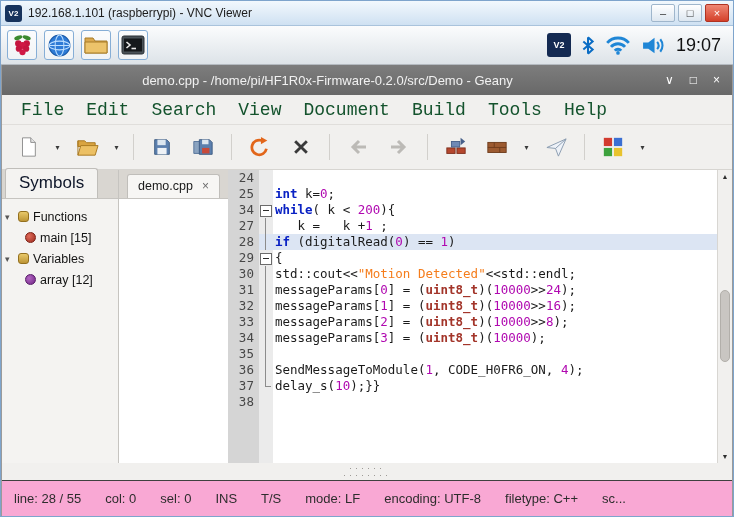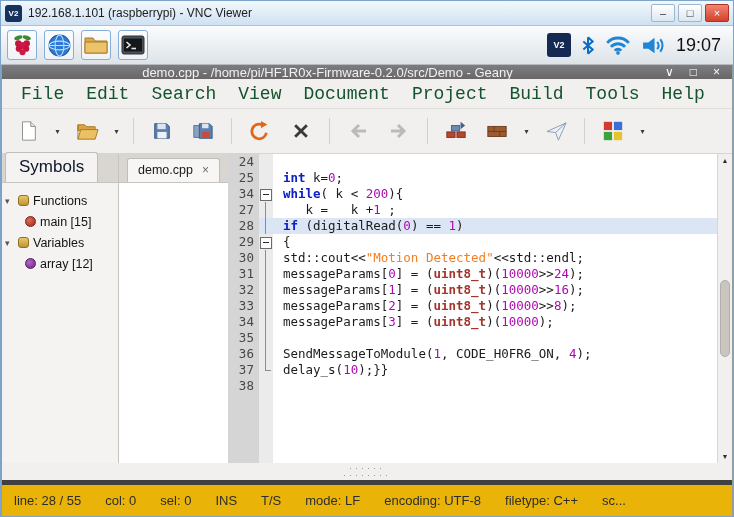--- a/index.html
+++ b/index.html
@@ -27,21 +27,21 @@
                border:1px solid #8a95a1;border-radius:3px;background:linear-gradient(#eef1f4,#ccd3da);
                font-size:12px;color:#1e1e1e;overflow:hidden;flex:none;}
   .task-window .lbl{white-space:nowrap;overflow:hidden;text-overflow:ellipsis;}
   .tray{margin-left:auto;display:flex;align-items:center;gap:10px;padding-right:6px;}
   .tray-vnc{width:24px;height:24px;background:#142a52;border-radius:3px;color:#fff;font-size:9px;font-weight:bold;
             display:flex;align-items:center;justify-content:center;}
   .clock{font-size:18px;color:#111;}
 
   
   .geany{flex:1;display:flex;flex-direction:column;min-height:0;border-left:1px solid #9a9a9a;border-right:1px solid #9a9a9a;}
-  .g-titlebar{height:14px;flex:none;background:linear-gradient(#7d7d7d,#686868);display:flex;align-items:center;}
+  .g-titlebar{height:30px;flex:none;background:linear-gradient(#7d7d7d,#686868);display:flex;align-items:center;}
   .g-title{flex:1;text-align:center;font-size:13px;color:#f1f1f1;white-space:nowrap;overflow:hidden;}
   .g-controls{display:flex;gap:16px;padding:0 12px;color:#fff;font-size:12px;flex:none;}
   .g-controls span{cursor:default;}
 
   .menubar{height:30px;flex:none;background:#f1f0ee;display:flex;align-items:center;padding:0 8px;border-bottom:1px solid #e0dedb;}
   .menu-item{padding:5px 11px;font-size:18px;color:#14532d;font-family:Liberation Mono, monospace;}
 
   .toolbar{height:45px;flex:none;background:#f1f0ee;display:flex;align-items:center;padding:0 8px;gap:5px;border-bottom:1px solid #d7d5d1;}
   .tb-btn{width:36px;height:34px;display:flex;align-items:center;justify-content:center;border-radius:3px;flex:none;}
   .tb-arrow{width:13px;height:34px;display:flex;align-items:center;justify-content:center;font-size:8px;color:#3a3a3a;flex:none;}
@@ -74,39 +74,39 @@
   .code-area::after{content:"";position:absolute;left:31px;top:0;bottom:0;width:14px;background:#ebebeb;}
   .code-lines{position:relative;z-index:1;}
   .code-row{display:flex;height:16px;line-height:16px;font-family:"DejaVu Sans Mono",monospace;font-size:12.5px;}
   .ln{width:31px;flex:none;text-align:right;padding-right:5px;color:#474747;}
   .fold{width:14px;flex:none;position:relative;}
   .fold.line::before{content:"";position:absolute;left:6px;top:0;bottom:0;width:1px;background:#8c8c8c;}
   .fold.end::before{content:"";position:absolute;left:6px;top:0;height:9px;width:1px;background:#8c8c8c;}
   .fold.end::after{content:"";position:absolute;left:6px;top:8px;width:6px;height:1px;background:#8c8c8c;}
   .fold.box::before{content:"";position:absolute;left:1px;top:3px;width:10px;height:10px;background:#fff;border:1px solid #6b6b6b;}
   .fold.box::after{content:"";position:absolute;left:4px;top:8px;width:6px;height:1px;background:#2b2b2b;z-index:1;}
-  .code{flex:1;white-space:pre;color:#1b1b1b;padding-left:10px;}
+  .code{flex:1;white-space:pre;color:#1b1b1b;padding-left:2px;}
   .current .code,.current .fold{background:#dce5f3;}
   .tk-kw{color:#0a22c4;font-weight:bold;}
   .tk-n{color:#b008b0;}
   .tk-s{color:#f57d1c;}
   .tk-ty{color:#a3352a;font-weight:bold;}
   .tk-p{color:#1b1b1b;}
 
   .vscroll{width:15px;flex:none;background:#f1f0ee;border-left:1px solid #d8d6d2;display:flex;flex-direction:column;}
   .vs-btn{height:13px;flex:none;display:flex;align-items:center;justify-content:center;font-size:7px;color:#2e2e2e;}
   .vs-track{flex:1;position:relative;}
   .vs-thumb{position:absolute;left:2px;right:2px;top:40%;height:27%;background:#c9c6c2;border:1px solid #b2afaa;border-radius:7px;}
   .hscroll{height:15px;flex:none;background:#f1f0ee;border-top:1px solid #d8d6d2;position:relative;}
   .hs-thumb{position:absolute;top:2px;bottom:2px;left:2px;width:70%;background:#c9c6c2;border:1px solid #b2afaa;border-radius:6px;}
 
   .splitter{height:17px;flex:none;background:#f1f0ee;display:flex;flex-direction:column;align-items:center;justify-content:center;gap:3px;}
   .dots{color:#908e89;font-size:9px;line-height:4px;letter-spacing:3px;}
 
-  .statusbar{height:36px;flex:none;background:#eab308;border-top:5px solid #404040;display:flex;align-items:center;
+  .statusbar{height:36px;flex:none;background:#f9a8d4;border-top:1px solid #404040;display:flex;align-items:center;
              padding:0 12px;gap:24px;font-size:13px;color:#2d2d2d;overflow:hidden;white-space:nowrap;}
   .status-item{flex:none;}
 </style>
 </head>
 <body>
 
 <div class="screen">
 
   <div class="vnc-titlebar">
     <span class="vnc-logo">V2</span>
@@ -183,21 +183,20 @@
         <span>×</span>
       </span>
     </div>
 
     <div class="menubar">
         <span class="menu-item">File</span>
         <span class="menu-item">Edit</span>
         <span class="menu-item">Search</span>
         <span class="menu-item">View</span>
         <span class="menu-item">Document</span>
-        <span class="menu-item">Project</span>
         <span class="menu-item">Build</span>
         <span class="menu-item">Tools</span>
         <span class="menu-item">Help</span>
       </div>
 
     <div class="toolbar">
       <span class="tb-btn">
         <svg viewBox="0 0 24 24" width="22" height="22">
           <path d="M6 2 h9 l5 5 v15 h-14 z" fill="#ffffff" stroke="#8a8a8a"></path>
           <path d="M15 2 v5 h5" fill="#e4e4e4" stroke="#8a8a8a"></path>

